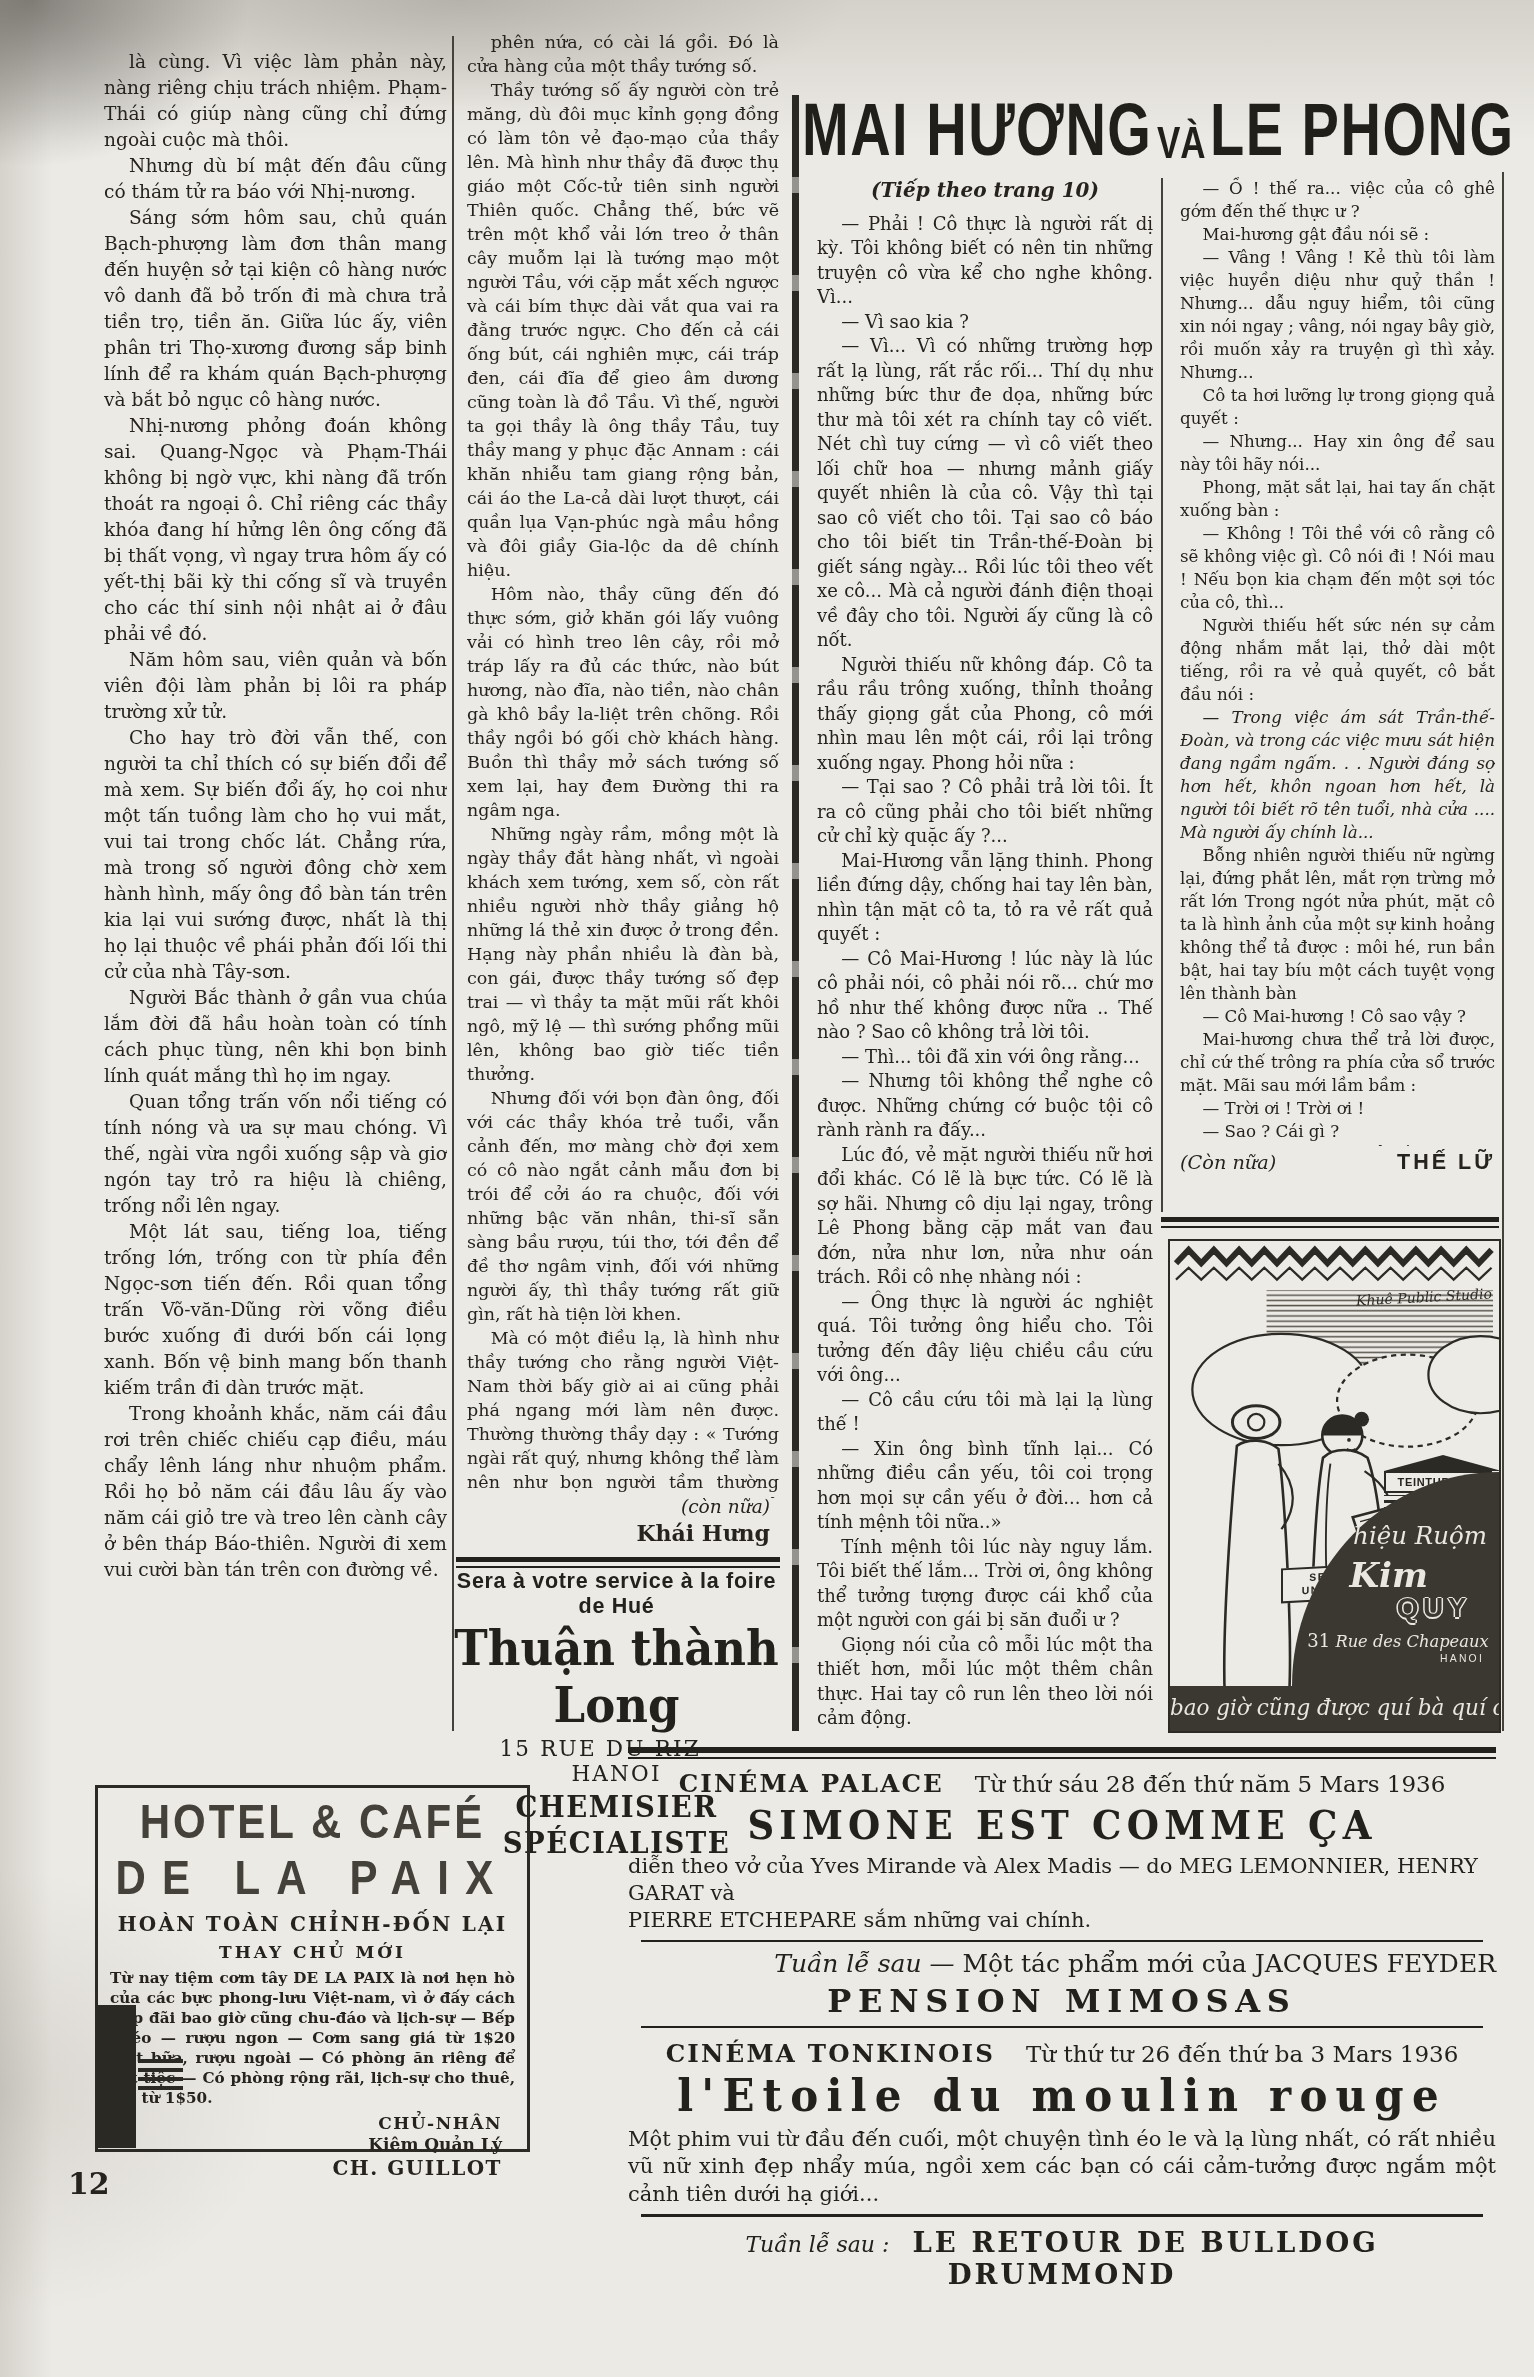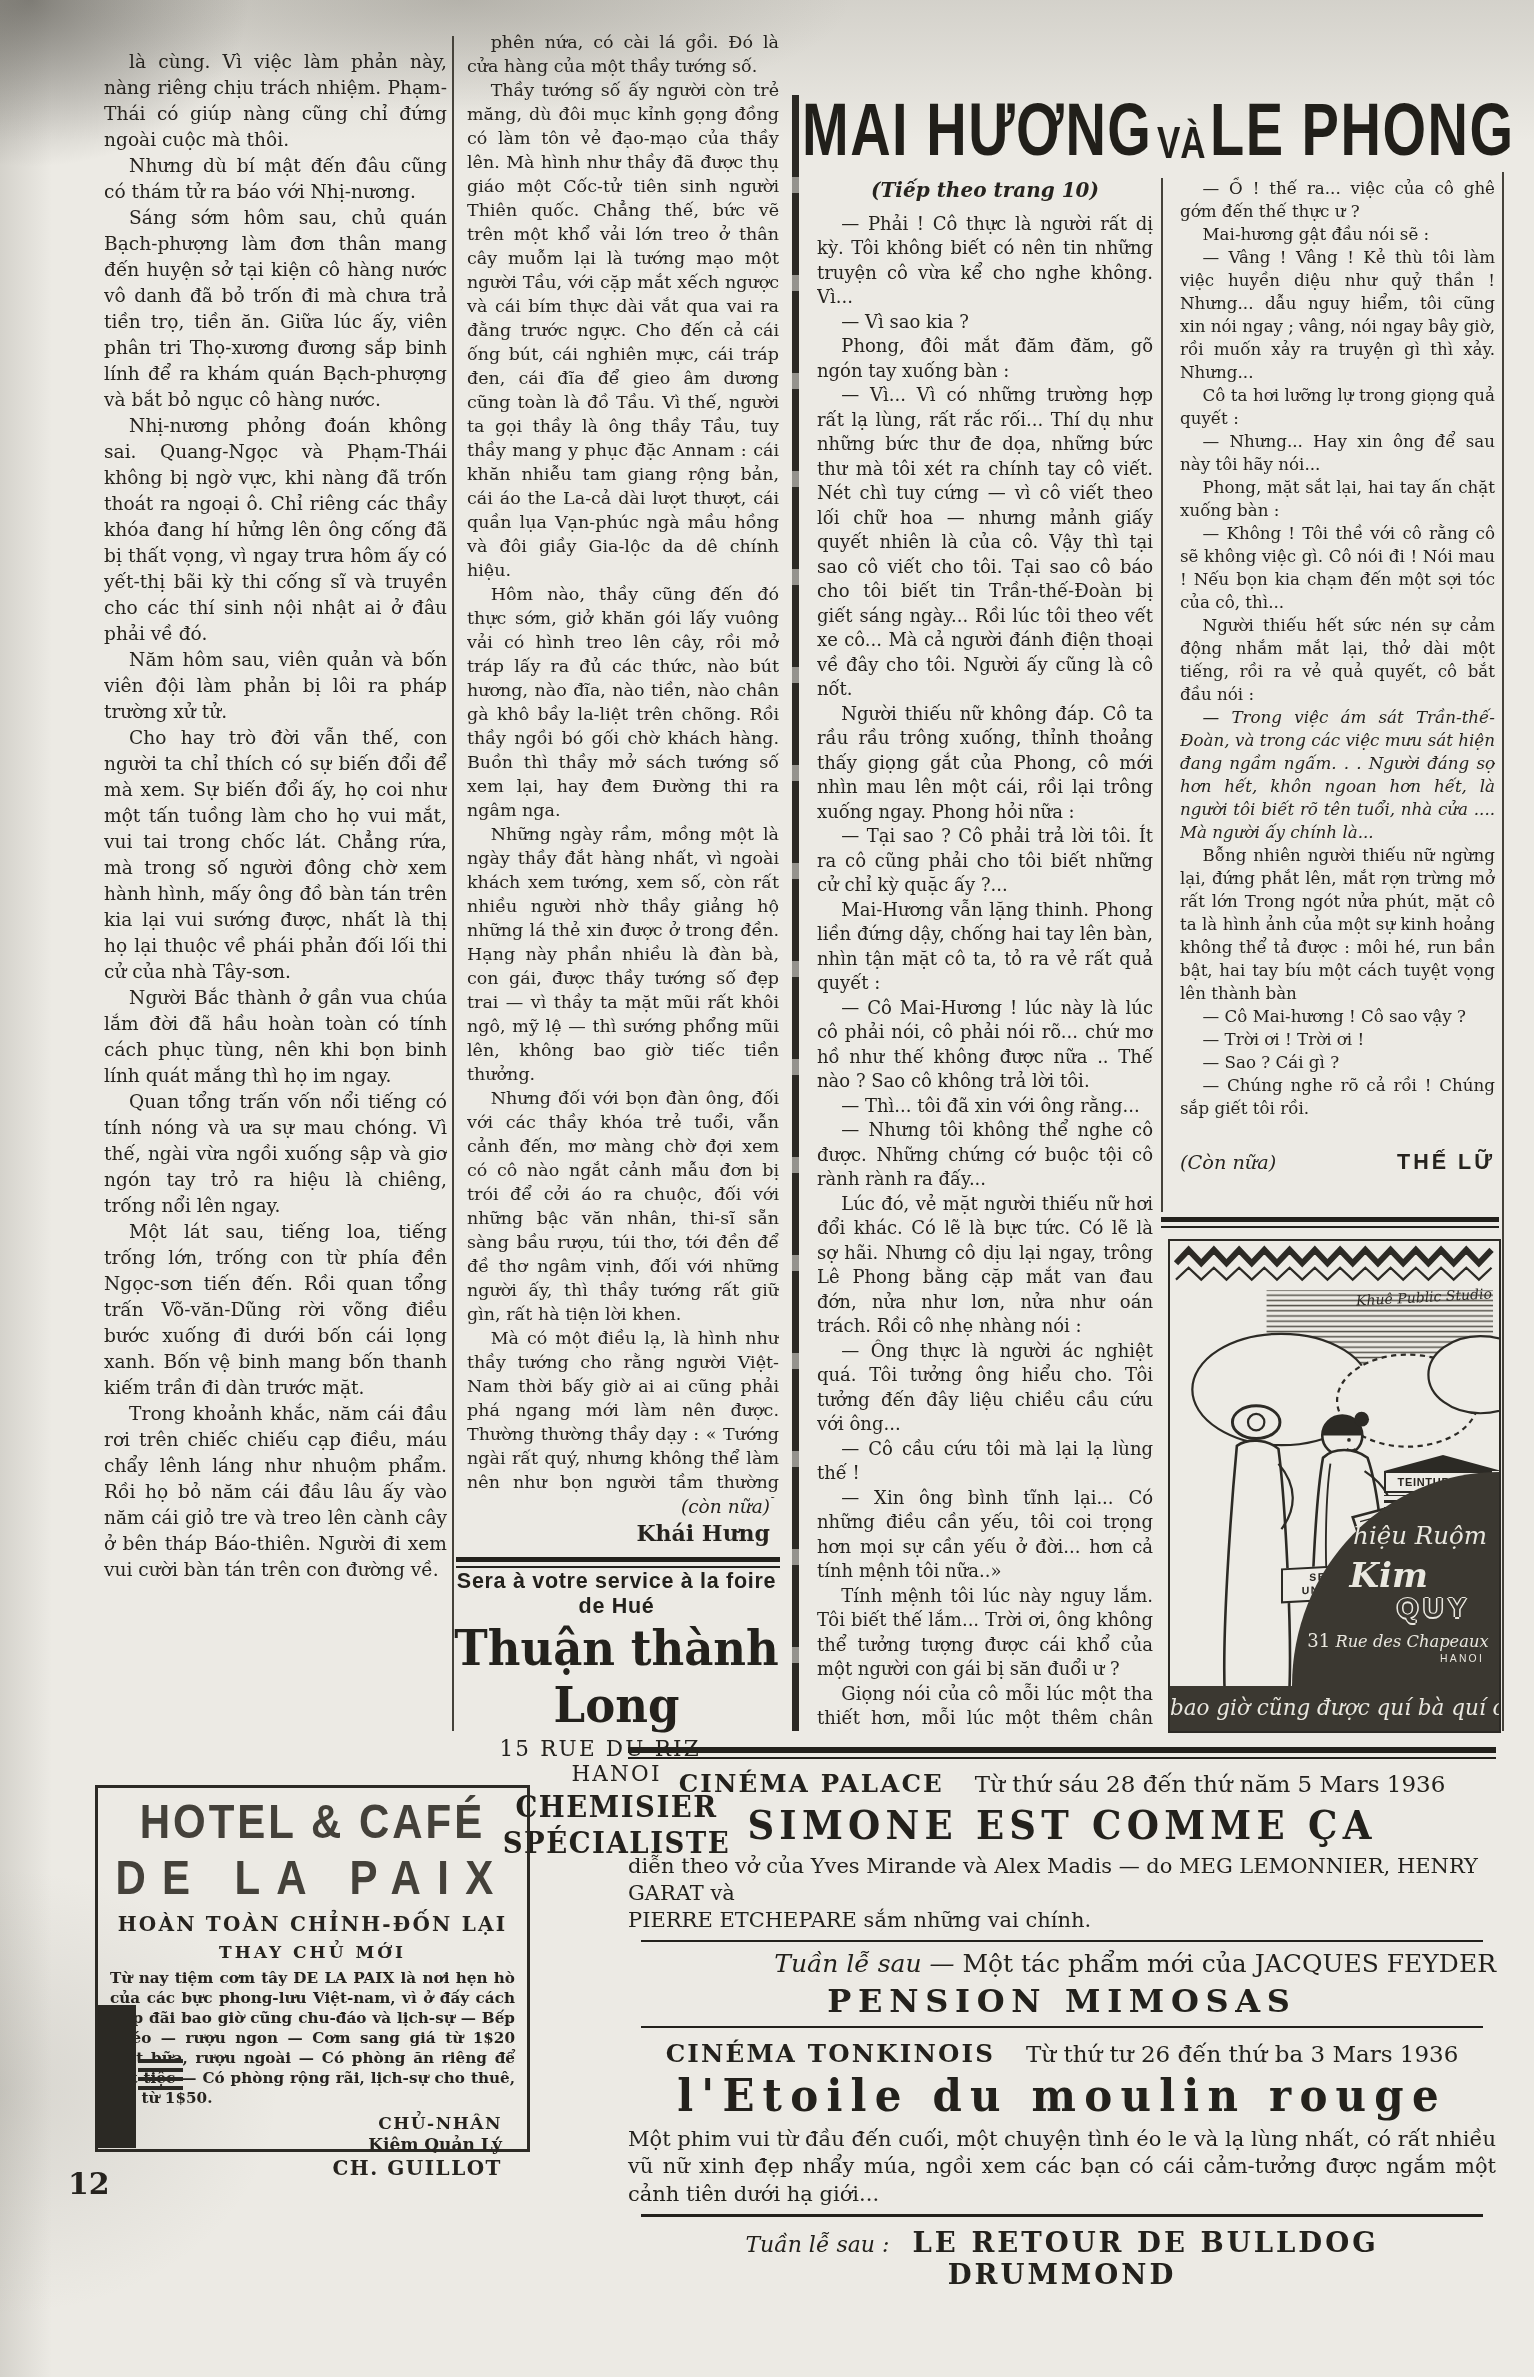--- a/index.html
+++ b/index.html
@@ -150,21 +150,20 @@
     <span class="big">MAI HƯƠNG</span>
     <span class="small">VÀ</span>
     <span class="big">LE PHONG</span>
   </div>
 
   <div class="col" id="col3">
     <div class="tiep-note">(Tiếp theo trang 10)</div>
     <div>
         <p class="para">— Phải ! Cô thực là người rất dị kỳ. Tôi không biết có nên tin những truyện cô vừa kể cho nghe không. Vì...</p>
         <p class="para">— Vì sao kia ?</p>
-        <p class="para">Phong, đôi mắt đăm đăm, gõ ngón tay xuống bàn :</p>
         <p class="para">— Vì... Vì có những trường hợp rất lạ lùng, rất rắc rối... Thí dụ như những bức thư đe dọa, những bức thư mà tôi xét ra chính tay cô viết. Nét chì tuy cứng — vì cô viết theo lối chữ hoa — nhưng mảnh giấy quyết nhiên là của cô. Vậy thì tại sao cô viết cho tôi. Tại sao cô báo cho tôi biết tin Trần-thế-Đoàn bị giết sáng ngày... Rồi lúc tôi theo vết xe cô... Mà cả người đánh điện thoại về đây cho tôi. Người ấy cũng là cô nốt.</p>
         <p class="para">Người thiếu nữ không đáp. Cô ta rầu rầu trông xuống, thỉnh thoảng thấy giọng gắt của Phong, cô mới nhìn mau lên một cái, rồi lại trông xuống ngay. Phong hỏi nữa :</p>
         <p class="para">— Tại sao ? Cô phải trả lời tôi. Ít ra cô cũng phải cho tôi biết những cử chỉ kỳ quặc ấy ?...</p>
         <p class="para">Mai-Hương vẫn lặng thinh. Phong liền đứng dậy, chống hai tay lên bàn, nhìn tận mặt cô ta, tỏ ra vẻ rất quả quyết :</p>
         <p class="para">— Cô Mai-Hương ! lúc này là lúc cô phải nói, cô phải nói rõ... chứ mơ hồ như thế không được nữa .. Thế nào ? Sao cô không trả lời tôi.</p>
         <p class="para">— Thì... tôi đã xin với ông rằng...</p>
         <p class="para">— Nhưng tôi không thể nghe cô được. Những chứng cớ buộc tội cô rành rành ra đấy...</p>
         <p class="para">Lúc đó, vẻ mặt người thiếu nữ hơi đổi khác. Có lẽ là bực tức. Có lẽ là sợ hãi. Nhưng cô dịu lại ngay, trông Lê Phong bằng cặp mắt van đau đớn, nửa như lơn, nửa như oán trách. Rồi cô nhẹ nhàng nói :</p>
         <p class="para">— Ông thực là người ác nghiệt quá. Tôi tưởng ông hiểu cho. Tôi tưởng đến đây liệu chiều cầu cứu với ông...</p>
         <p class="para">— Cô cầu cứu tôi mà lại lạ lùng thế !</p>
@@ -183,20 +182,21 @@
         <p class="para">Mai-hương gật đầu nói sẽ :</p>
         <p class="para">— Vâng ! Vâng ! Kẻ thù tôi làm việc huyền diệu như quỷ thần ! Nhưng... dẫu nguy hiểm, tôi cũng xin nói ngay ; vâng, nói ngay bây giờ, rồi muốn xảy ra truyện gì thì xảy. Nhưng...</p>
         <p class="para">Cô ta hơi lưỡng lự trong giọng quả quyết :</p>
         <p class="para">— Nhưng... Hay xin ông để sau này tôi hãy nói...</p>
         <p class="para">Phong, mặt sắt lại, hai tay ấn chặt xuống bàn :</p>
         <p class="para">— Không ! Tôi thề với cô rằng cô sẽ không việc gì. Cô nói đi ! Nói mau ! Nếu bọn kia chạm đến một sợi tóc của cô, thì...</p>
         <p class="para">Người thiếu hết sức nén sự cảm động nhắm mắt lại, thở dài một tiếng, rồi ra vẻ quả quyết, cô bắt đầu nói :</p>
         <p class="para em">— Trong việc ám sát Trần-thế-Đoàn, và trong các việc mưu sát hiện đang ngầm ngấm. . . Người đáng sợ hơn hết, khôn ngoan hơn hết, là người tôi biết rõ tên tuổi, nhà cửa .... Mà người ấy chính là...</p>
         <p class="para">Bỗng nhiên người thiếu nữ ngừng lại, đứng phắt lên, mắt rợn trừng mở rất lớn Trong ngót nửa phút, mặt cô ta là hình ảnh của một sự kinh hoảng không thể tả được : môi hé, run bần bật, hai tay bíu một cách tuyệt vọng lên thành bàn</p>
         <p class="para">— Cô Mai-hương ! Cô sao vậy ?</p>
+        <p class="para">Mai-hương chưa thể trả lời được, chỉ cứ thế trông ra phía cửa sổ trước mặt. Mãi sau mới lầm bầm :</p>
         <p class="para">— Trời ơi ! Trời ơi !</p>
         <p class="para">— Sao ? Cái gì ?</p>
         <p class="para">— Chúng nghe rõ cả rồi ! Chúng sắp giết tôi rồi.</p>
       </div>
   </div>
 
   <div class="abs" id="sig4">
     <span class="cn">(Còn nữa)</span>
     <span class="au">THẾ LỮ</span>
   </div>

